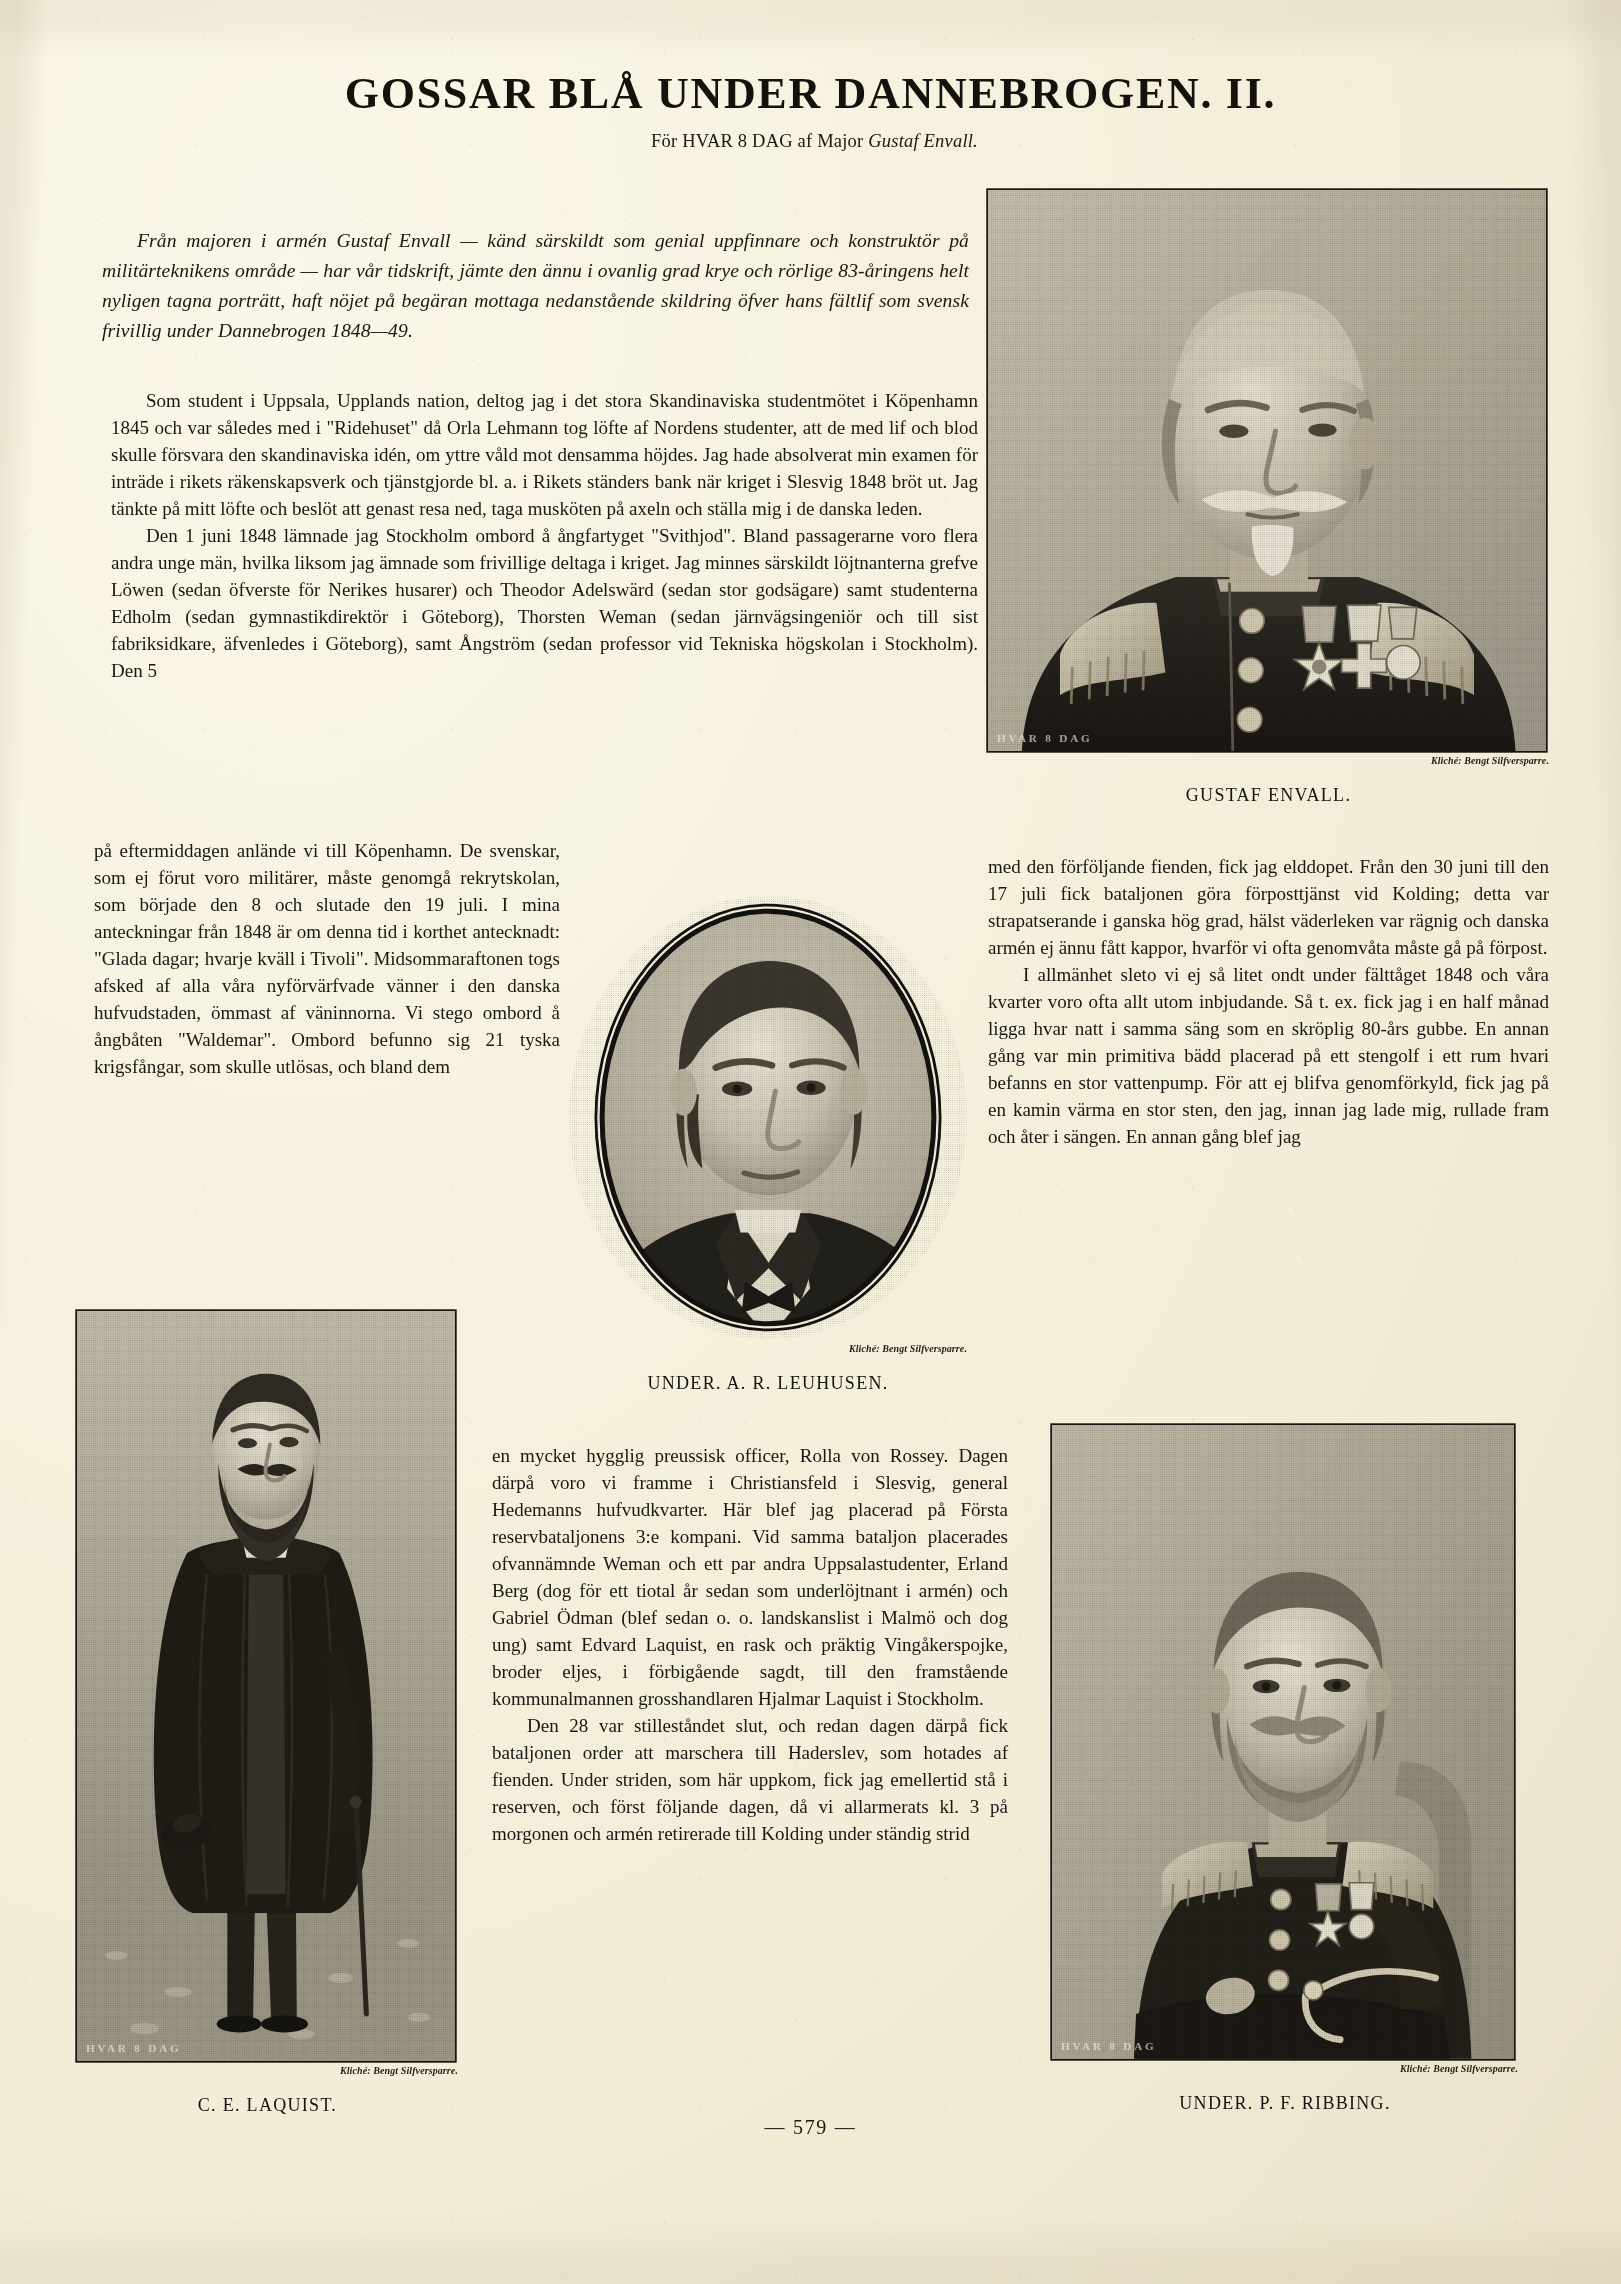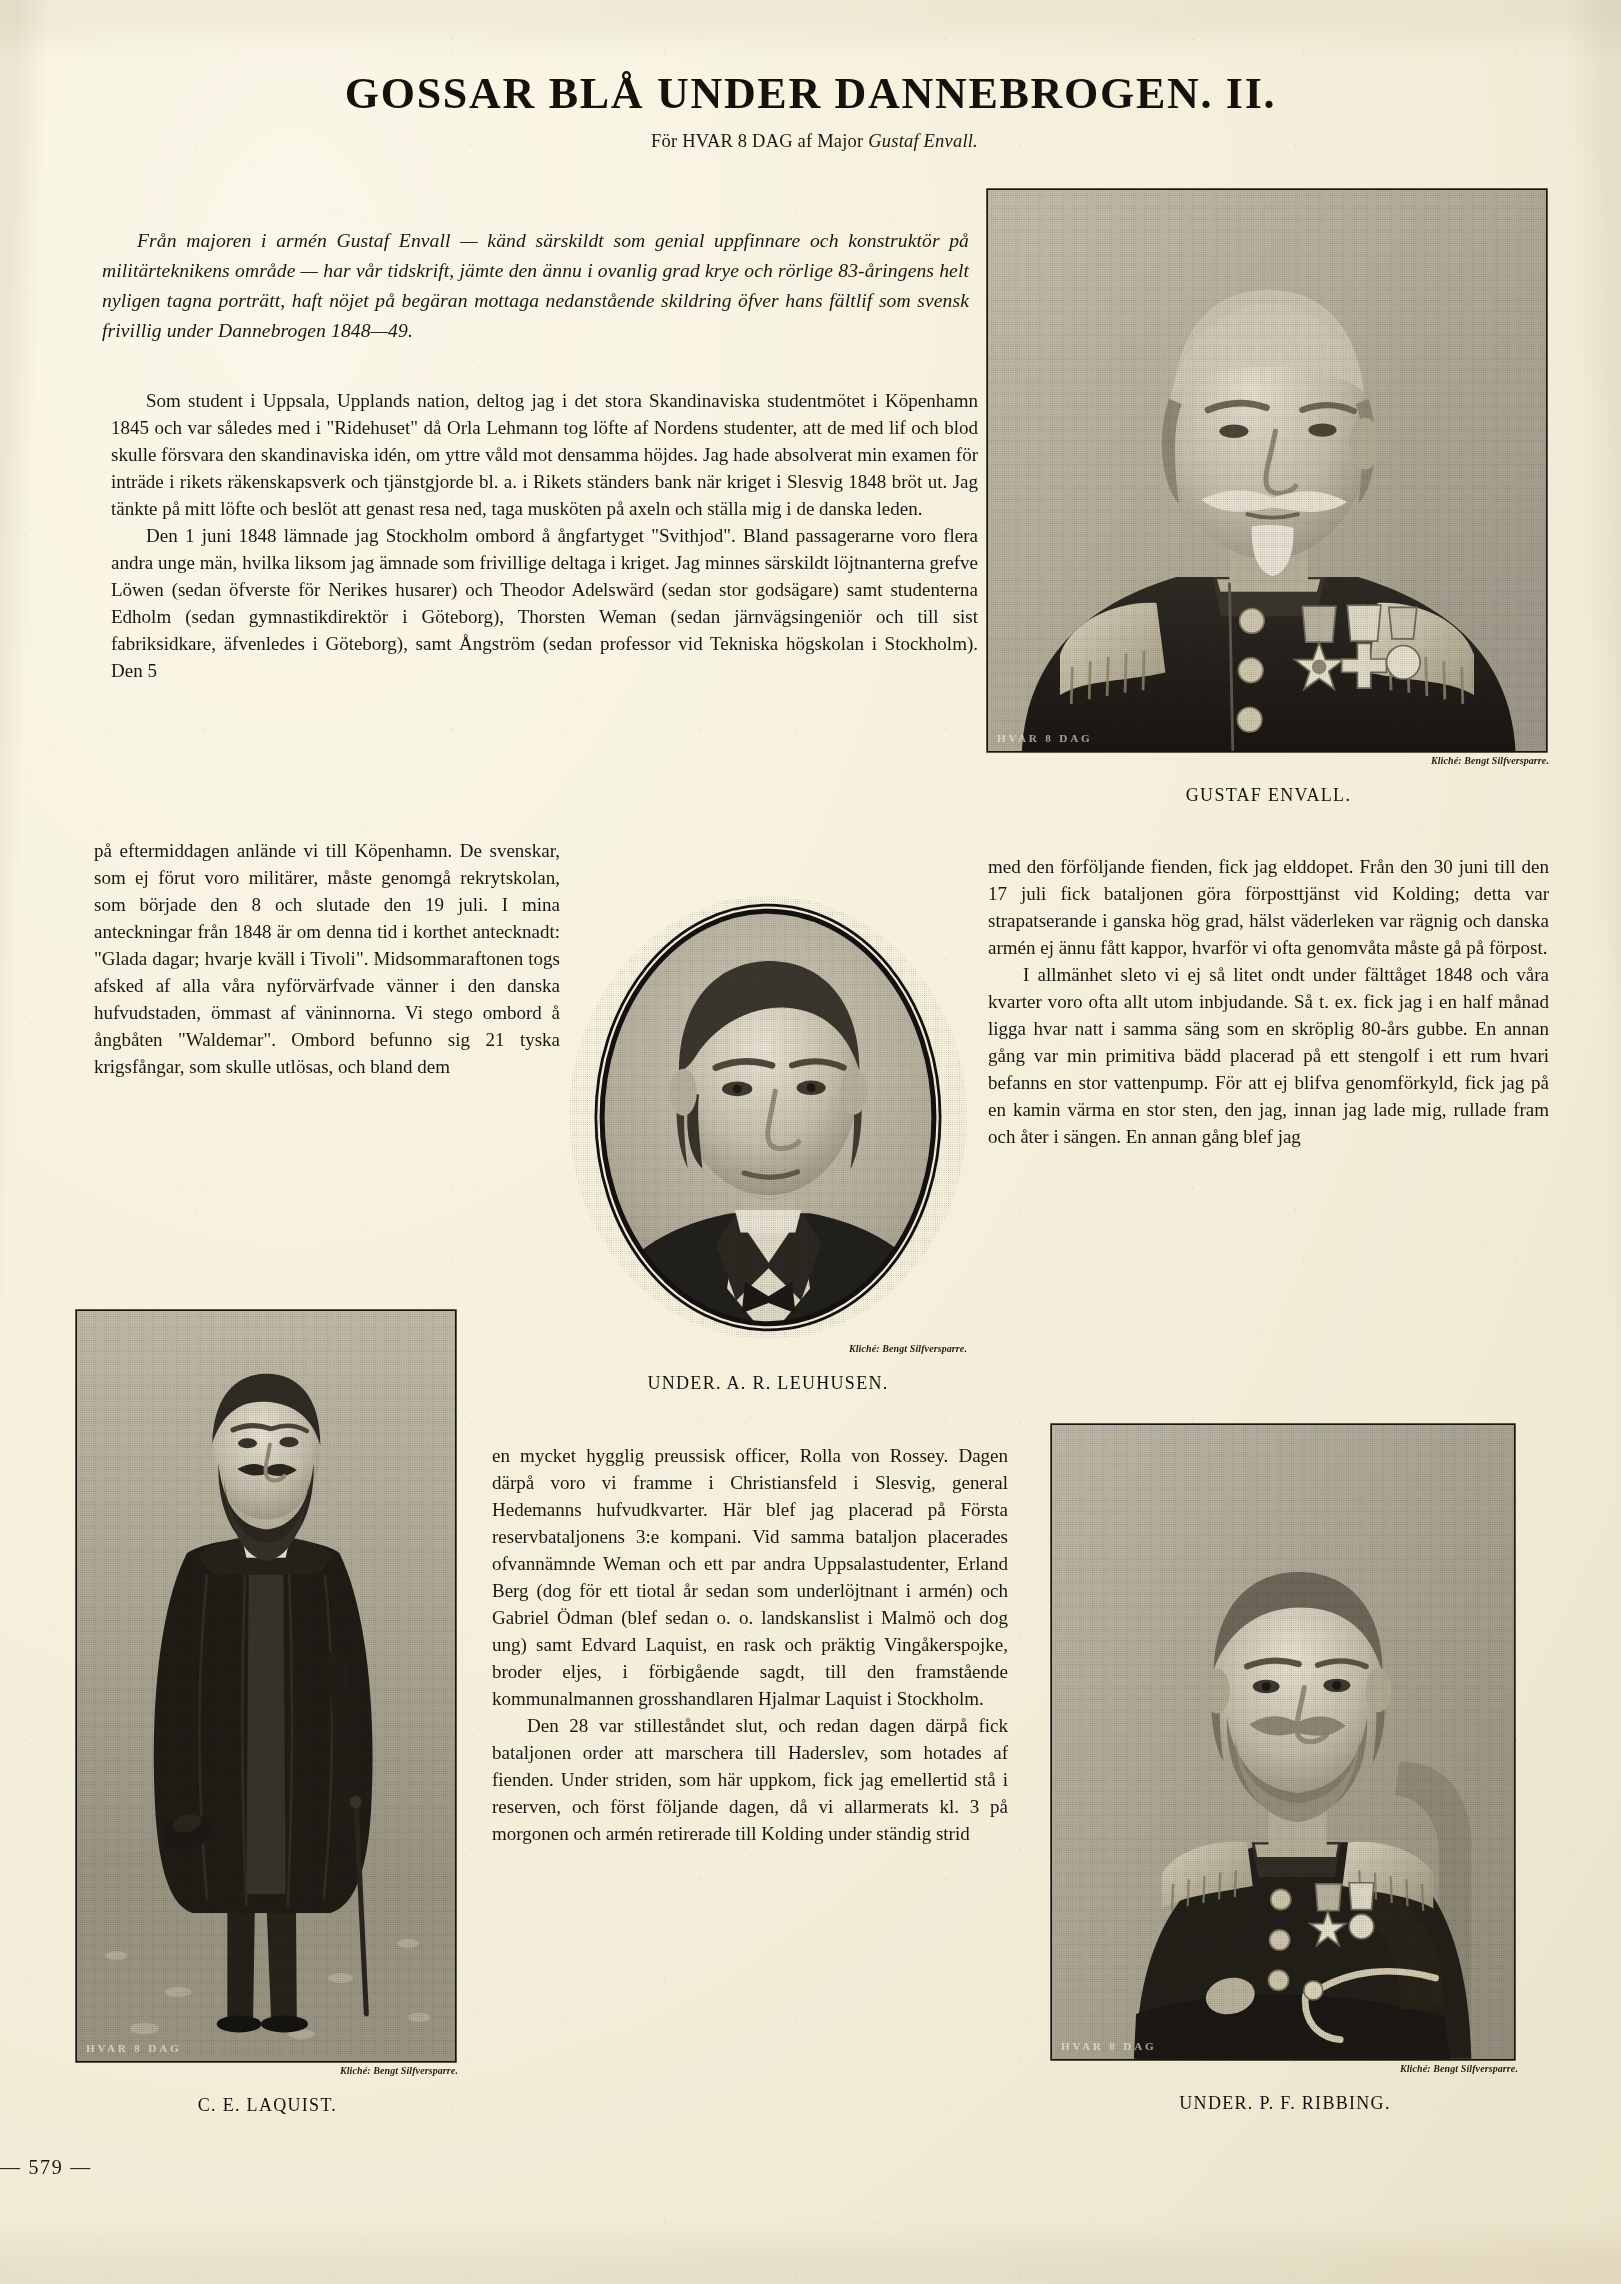--- a/index.html
+++ b/index.html
@@ -118,21 +118,21 @@
   #fig-laquist .frame{width:378px;height:750px;
     background:linear-gradient(180deg,#b5b0a0 0%,#9d9888 55%,#8e8a7c 100%);}
 
   
   #fig-ribbing{left:1052px;top:1425px;width:466px;}
   #fig-ribbing .frame{width:462px;height:634px;
     background:linear-gradient(170deg,#b3ad9c 0%,#a29c8c 50%,#95907f 100%);}
 
   .pagenum{
     position:absolute;left:0;right:0;top:2116px;
-    text-align:left;font-size:20px;letter-spacing:1.7px;margin-top:40px;
+    text-align:center;font-size:20px;letter-spacing:1.7px;
   }
 </style>
 </head>
 <body>
 
 <div class="paper"></div>
 <div class="speckle"></div>
 
 <div class="sheet">
 

